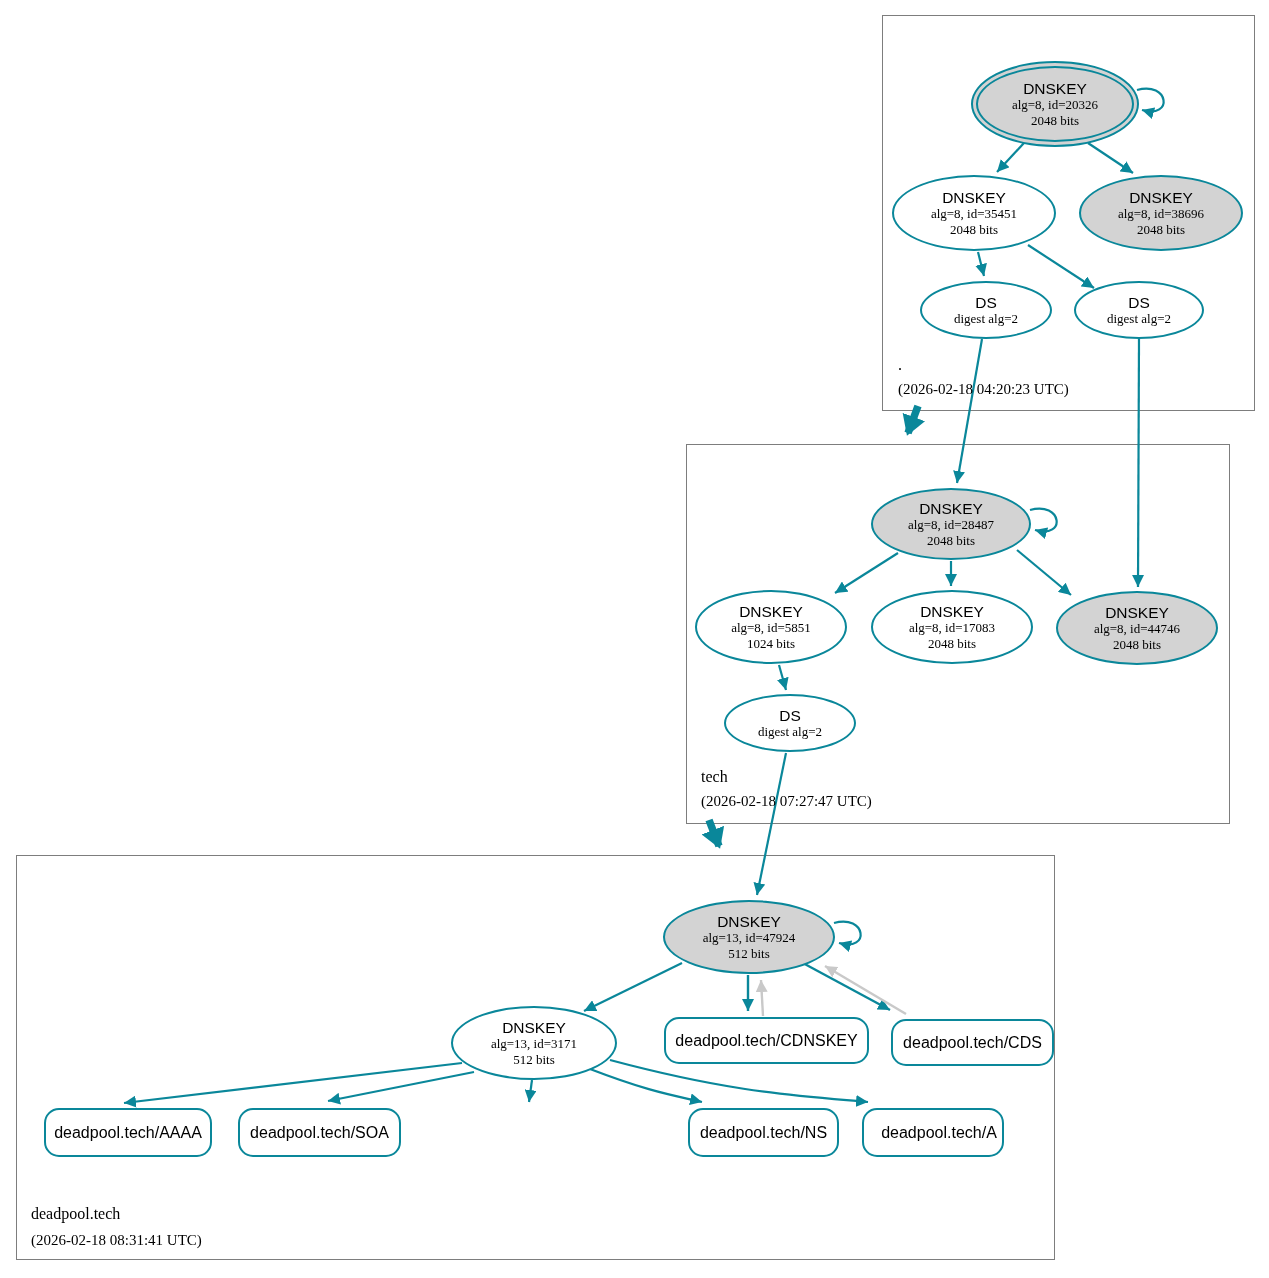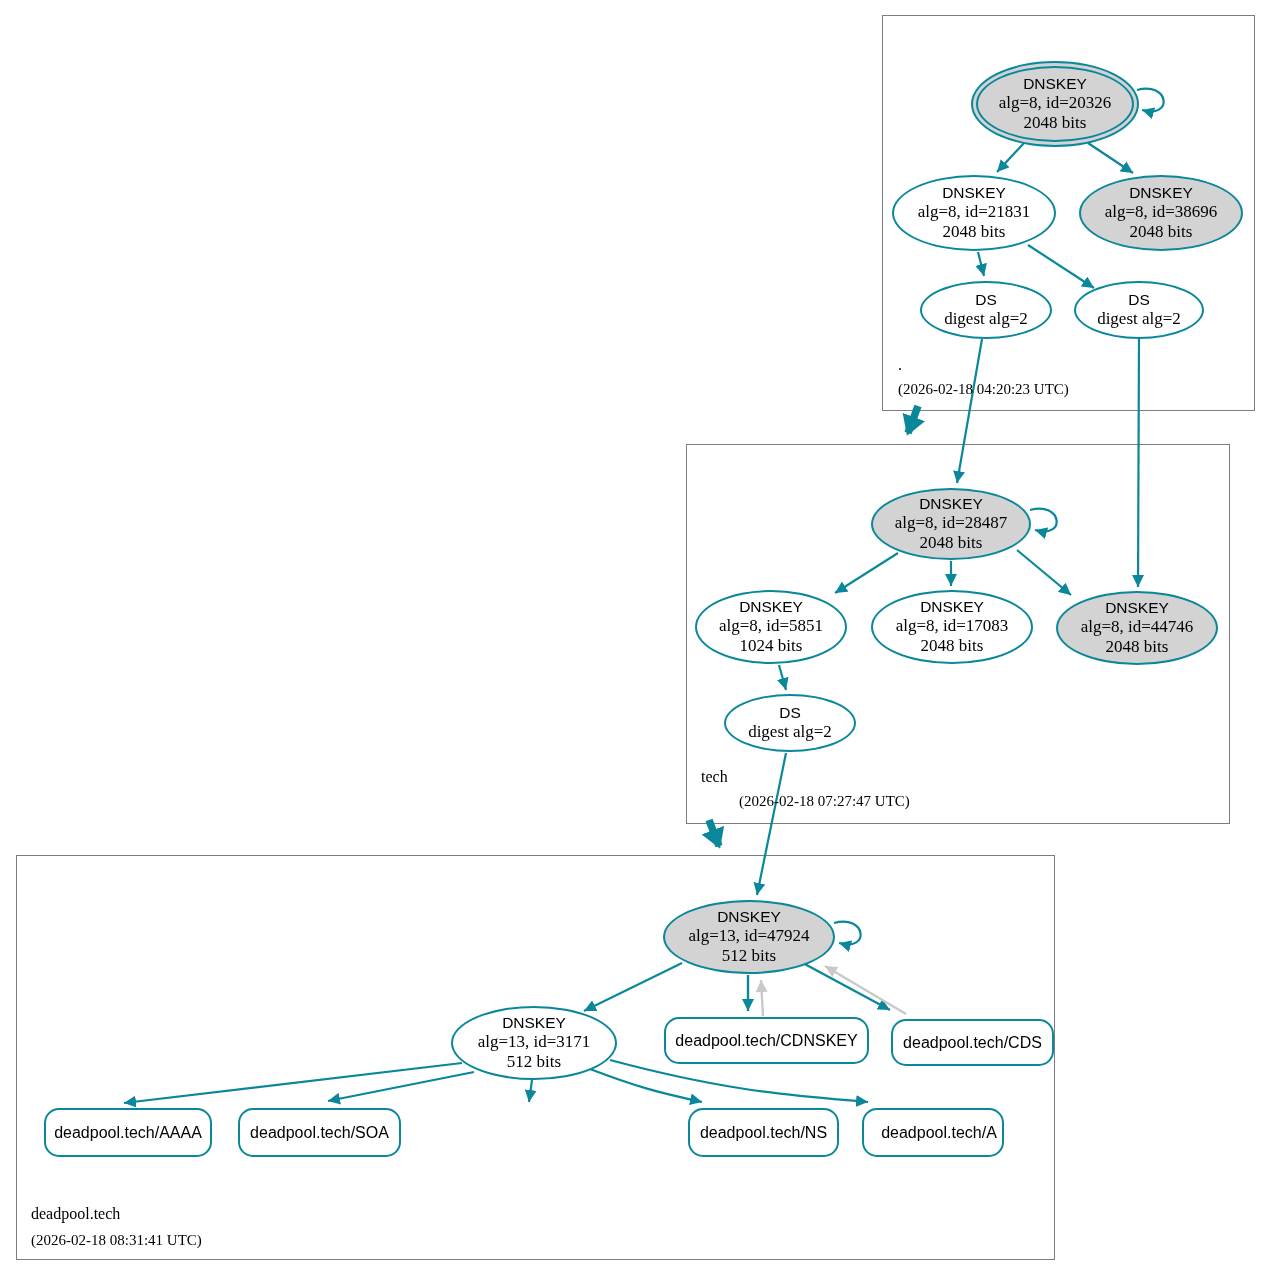--- a/index.html
+++ b/index.html
@@ -12,21 +12,21 @@
   .node{position:absolute;z-index:3;display:flex;flex-direction:column;align-items:center;justify-content:center;
         text-align:center;box-sizing:border-box;}
   .ellipse{border:2.6px solid #0a879a;border-radius:50%;background:#ffffff;}
   .grayfill{background:#d3d3d3;}
   .dblwrap{border:2.6px solid #0a879a;border-radius:50%;background:#d3d3d3;}
   .inner-ellipse{position:absolute;left:3px;top:3px;right:3px;bottom:3px;border:2.2px solid #0a879a;
         border-radius:50%;display:flex;flex-direction:column;align-items:center;justify-content:center;}
   .rrect{border:2.5px solid #0a879a;border-radius:15px;background:#ffffff;
          font-family:"Liberation Sans", sans-serif;font-size:16px;color:#000;margin-left:16px;}
   .ntitle{font-family:"Liberation Sans", sans-serif;font-size:15.5px;color:#000;line-height:1.12;}
-  .ndetail{font-family:"Liberation Serif", serif;font-size:17px;color:#000;line-height:1.18;}
+  .ndetail{font-family:"Liberation Serif", serif;font-size:13px;color:#000;line-height:1.18;}
 </style>
 </head>
 <body>
 
 <div id="canvas">
 
   <div class="zonebox" style="left:882px;top:15px;width:371px;height:394px;"></div>
   <div class="zonebox" style="left:686px;top:444px;width:542px;height:378px;"></div>
   <div class="zonebox" style="left:16px;top:855px;width:1037px;height:403px;"></div>
 
@@ -76,21 +76,21 @@
   <div class="node dblwrap" style="left:971px;top:61px;width:168px;height:86px;">
     <div class="inner-ellipse">
       <div class="ntitle">DNSKEY</div>
       <div class="ndetail">alg=8, id=20326</div>
       <div class="ndetail">2048 bits</div>
     </div>
   </div>
 
   <div class="node ellipse" style="left:892px;top:175px;width:164px;height:76px;">
     <div class="ntitle">DNSKEY</div>
-    <div class="ndetail">alg=8, id=21831</div>
+    <div class="ndetail">alg=8, id=35451</div>
     <div class="ndetail">2048 bits</div>
   </div>
 
   <div class="node ellipse grayfill" style="left:1079px;top:175px;width:164px;height:76px;">
     <div class="ntitle">DNSKEY</div>
     <div class="ndetail">alg=8, id=38696</div>
     <div class="ndetail">2048 bits</div>
   </div>
 
   <div class="node ellipse" style="left:920px;top:281px;width:132px;height:58px;">
@@ -129,21 +129,21 @@
     <div class="ndetail">alg=8, id=44746</div>
     <div class="ndetail">2048 bits</div>
   </div>
 
   <div class="node ellipse" style="left:724px;top:694px;width:132px;height:58px;">
     <div class="ntitle">DS</div>
     <div class="ndetail">digest alg=2</div>
   </div>
 
   <div class="zname" style="left:701px;top:768px;">tech</div>
-  <div class="ztime" style="left:739px;top:793px;">(2026-02-18 07:27:47 UTC)</div>
+  <div class="ztime" style="left:701px;top:793px;">(2026-02-18 07:27:47 UTC)</div>
 
   <div class="node ellipse grayfill" style="left:663px;top:900px;width:172px;height:74px;">
     <div class="ntitle">DNSKEY</div>
     <div class="ndetail">alg=13, id=47924</div>
     <div class="ndetail">512 bits</div>
   </div>
 
   <div class="node ellipse" style="left:451px;top:1006px;width:166px;height:74px;">
     <div class="ntitle">DNSKEY</div>
     <div class="ndetail">alg=13, id=3171</div>

